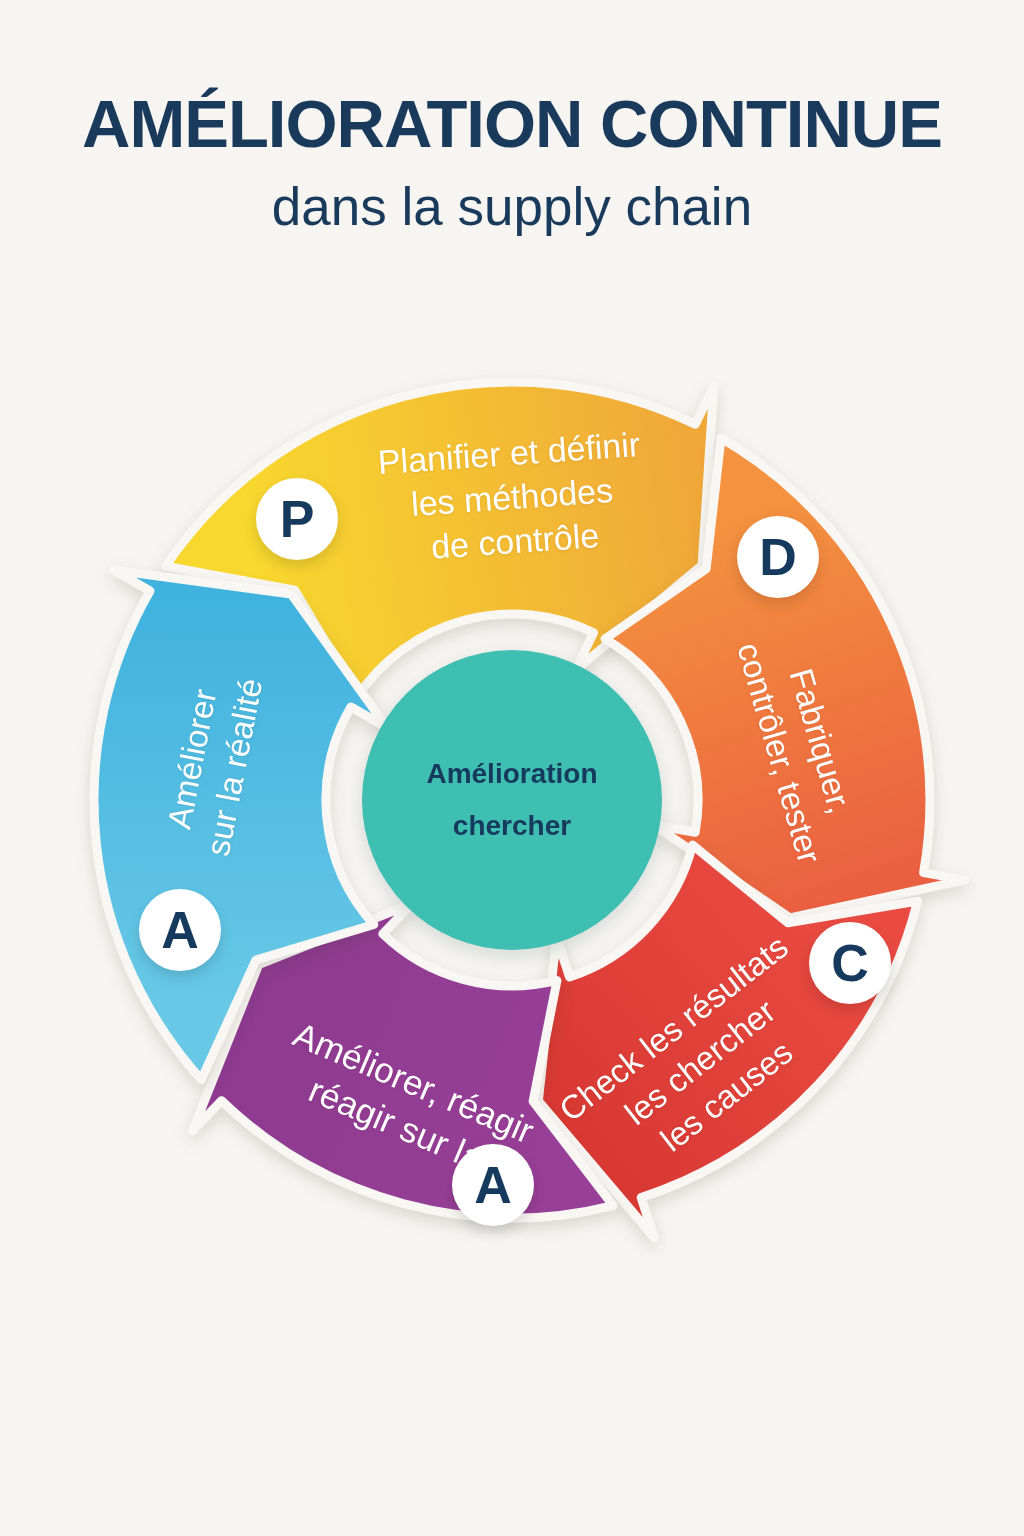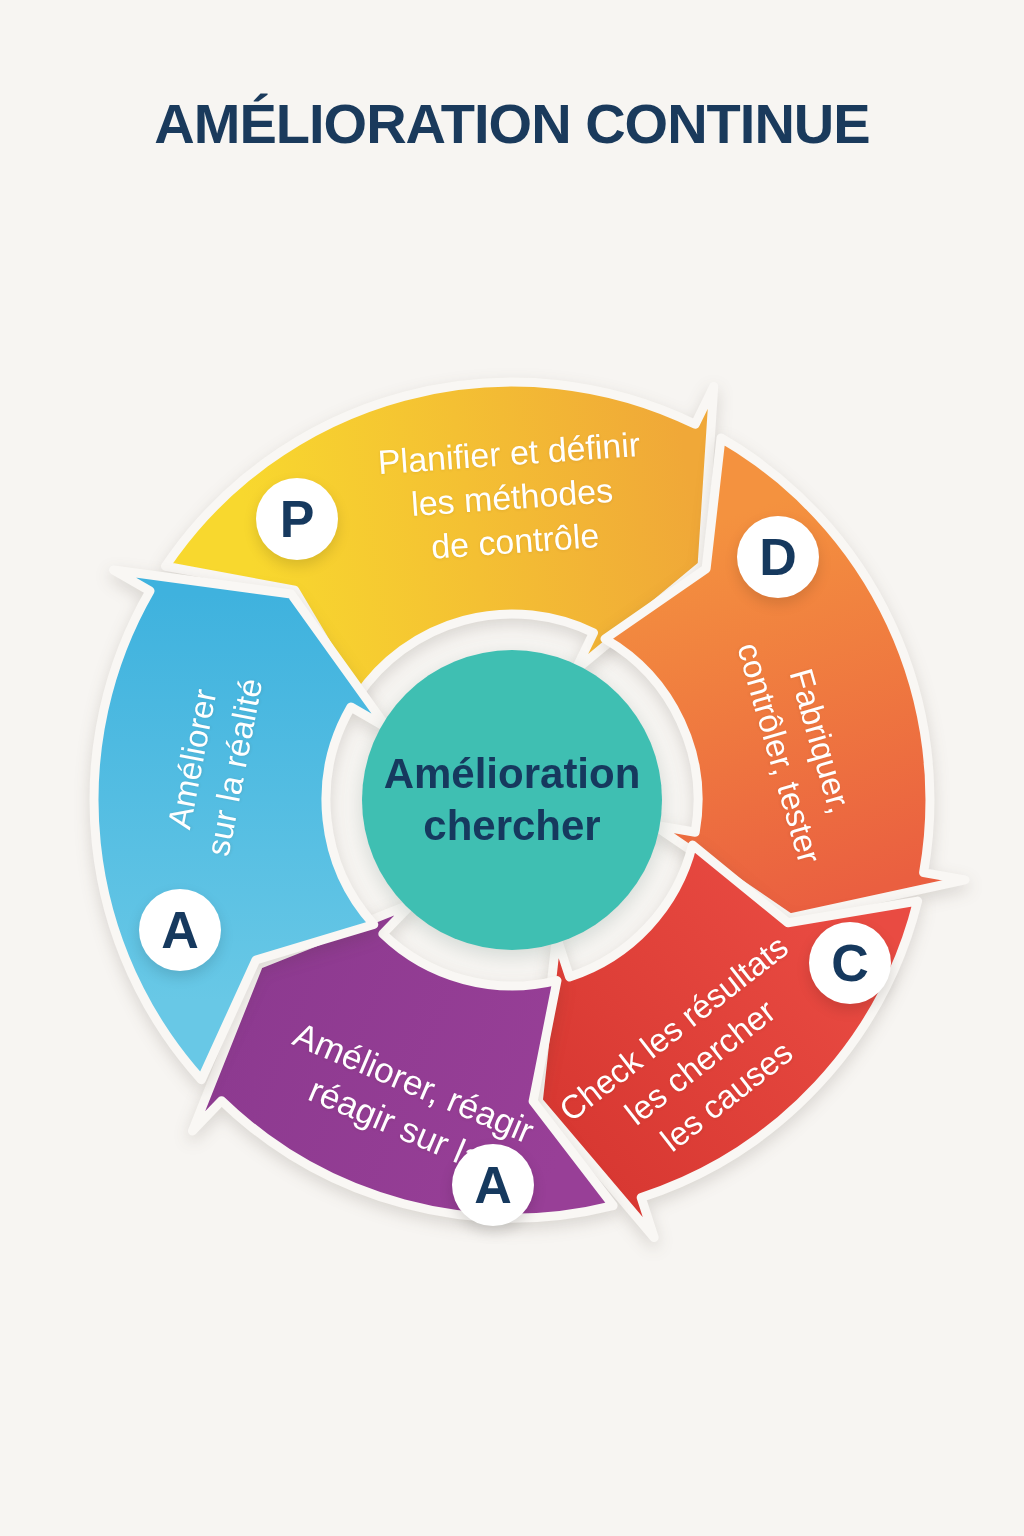--- a/index.html
+++ b/index.html
@@ -8,34 +8,34 @@
     background:#f7f5f2;
     font-family:"Liberation Sans","DejaVu Sans",sans-serif;
     position:relative;overflow:hidden;
   }
   .stage{position:absolute;inset:0;}
   .title-block{
     position:absolute;top:88px;left:0;width:1024px;
     text-align:center;color:#1a3a5c;
   }
   .title-heading{
-    font-size:56px;font-weight:bold;letter-spacing:-1px;line-height:72px;
+    font-size:67px;font-weight:bold;letter-spacing:-1px;line-height:72px;
   }
   .title-sub{
     font-size:53px;font-weight:normal;line-height:66px;margin-top:14px;
   }
   #ring-svg{position:absolute;left:0;top:0;}
   #ring-svg path.arrow{
     stroke:#f9f7f4;stroke-width:9;stroke-linejoin:round;
     filter:drop-shadow(0 6px 8px rgba(60,50,40,.16));
   }
   #center-circle-text{
     position:absolute;left:512px;top:800px;
     transform:translate(-50%,-50%);
-    text-align:center;font-weight:bold;font-size:42px;line-height:52px;
+    text-align:center;font-weight:bold;font-size:28px;line-height:52px;
     color:#16395e;white-space:nowrap;
   }
   .seg-label{
     position:absolute;text-align:center;color:#ffffff;
     font-weight:normal;white-space:nowrap;
     text-shadow:0 1px 3px rgba(90,60,0,.10);
   }
   .badge{
     position:absolute;width:82px;height:82px;border-radius:50%;
     background:#ffffff;box-shadow:0 6px 14px rgba(0,0,0,.13);
@@ -46,20 +46,21 @@
   }
 </style>
 </head>
 <body>
 
 <div class="stage">
 
   <div class="title-block">
     <div class="title-heading">AMÉLIORATION CONTINUE</div>
     <div class="title-sub">
+      <div>dans la supply chain</div>
     </div>
   </div>
 
   <svg id="ring-svg" width="1024" height="1536" viewBox="0 0 1024 1536">
     <defs id="grad-defs">
         <linearGradient id="grad-plan" gradientUnits="userSpaceOnUse" x1="261.6306530883773" y1="631.1237431518347" x2="702.0547580970509" y2="565.3019196399948">
           <stop offset="0%" stop-color="#f8d82e"></stop>
           <stop offset="100%" stop-color="#f0a838"></stop>
         </linearGradient>
         <linearGradient id="grad-do" gradientUnits="userSpaceOnUse" x1="663" y1="538.4603280570996" x2="789.992465742637" y2="918.0008008037606">

